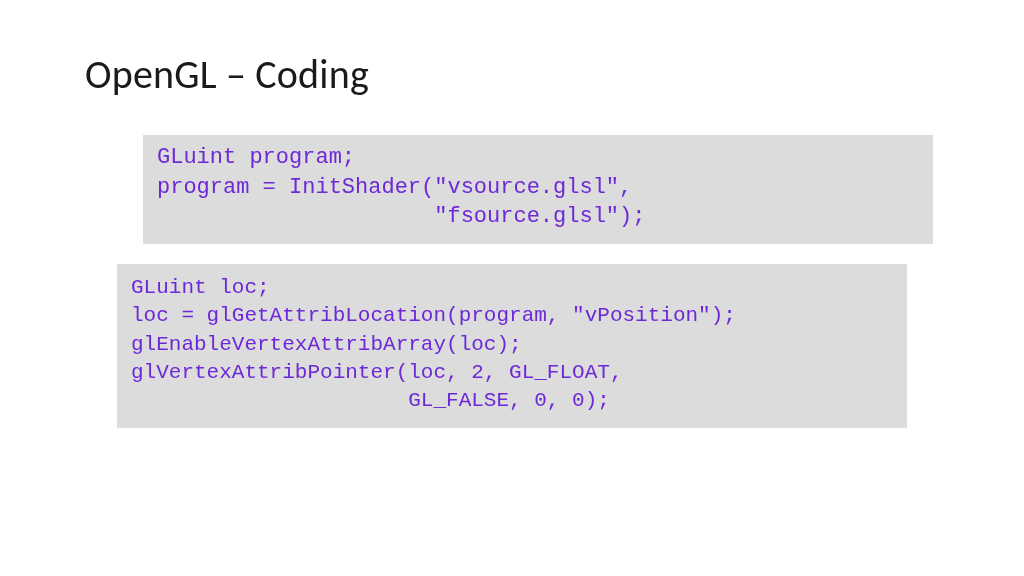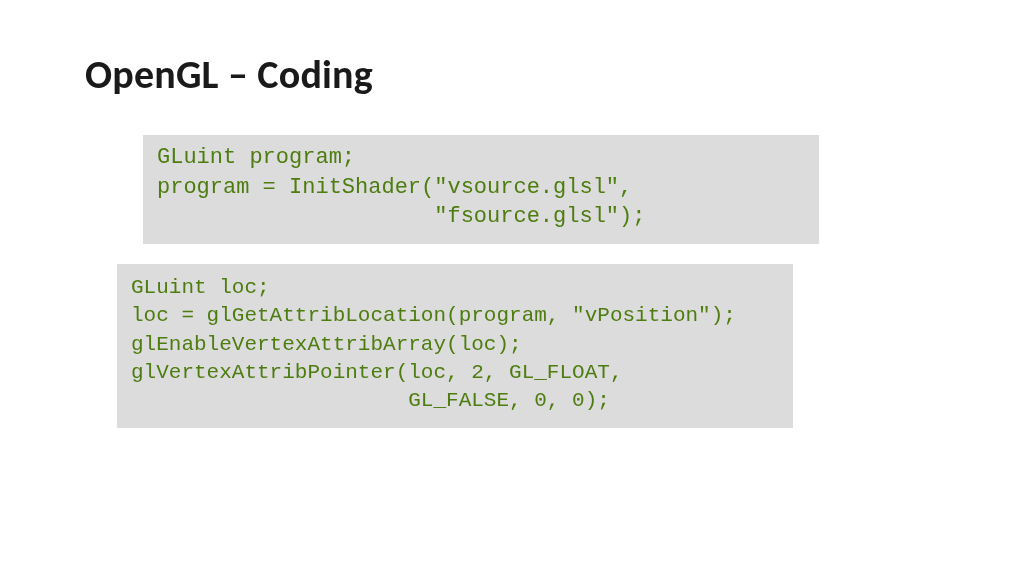--- a/index.html
+++ b/index.html
@@ -11,21 +11,21 @@
     font-family: Calibri, "Segoe UI", Arial, sans-serif;
     color: #000000;
     overflow: hidden;
   }
   .slide {
     box-sizing: border-box;
     padding: 50px 70px 30px 85px;
   }
   .title {
     font-size: 40px;
-    font-weight: 700;
+    font-weight: 400;
     margin: 0 0 36px 0;
     color: #1a1a1a;
     letter-spacing: 0.2px;
   }
   ul.bullets {
     list-style: none;
     margin: 0;
     padding: 0;
   }
   ul.bullets > li {
@@ -40,26 +40,26 @@
     content: "•";
     position: absolute;
     left: 0;
     top: 0;
     color: #000;
     font-size: 22px;
   }
   .kw { color: #1a3fe0; }
   .code-block {
     background: #dcdcdc;
-    color: #4d7c0f;
+    color: #6d28d9;
     font-family: "Courier New", Courier, monospace;
     font-size: 22px;
     line-height: 1.35;
     margin: 8px 0 20px 58px;
-    width: 676px;
+    width: 790px;
     white-space: pre;
     box-sizing: border-box;
   }
   .code-block.cb1 {
     padding: 8px 14px 12px 14px;
   }
   .code-block.cb2 {
     padding: 10px 14px 12px 14px;
     font-size: 21px;
     margin-top: 18px;

